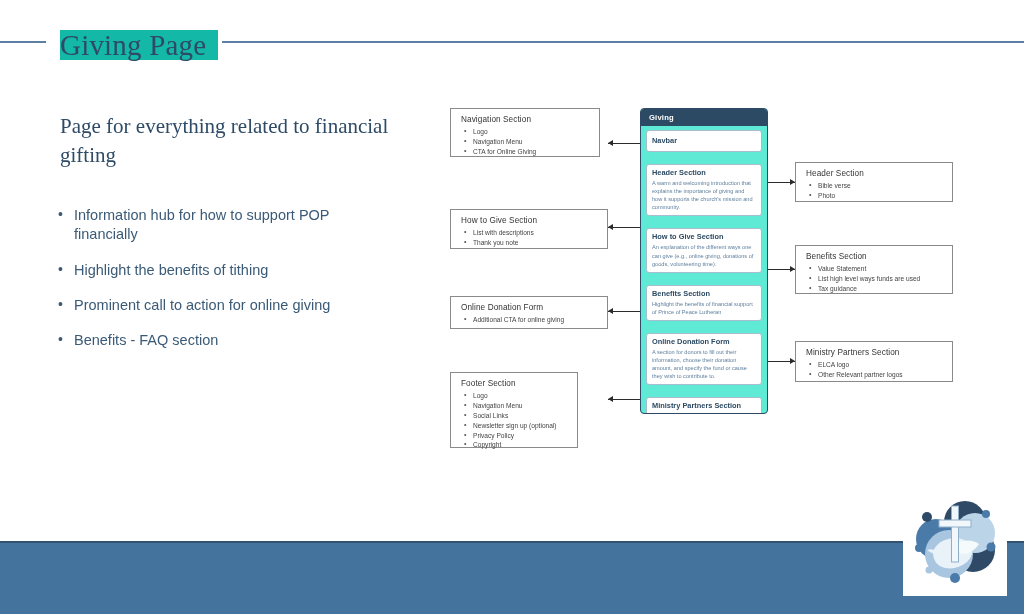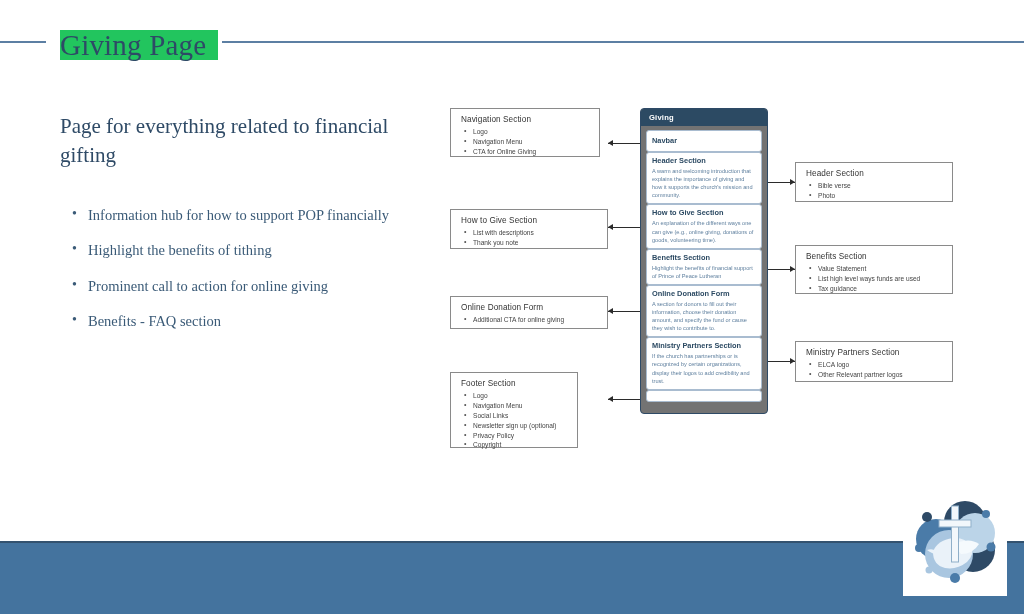--- a/index.html
+++ b/index.html
@@ -32,41 +32,41 @@
     width: 802px; height: 2px;
     background: #5C7FA3;
   }
   .page-title {
     position: absolute;
     left: 60px; top: 30px;
     font-family: "Liberation Serif", serif;
     font-size: 29px;
     color: #2E4A66;
     letter-spacing: 0.2px;
-    background: #22c55e;
+    background: #14b8a6;
     padding: 0 12px 0 0;
     line-height: 1.05;
   }
 
   
   .lead {
     position: absolute;
     left: 60px; top: 112px;
     width: 340px;
     font-family: "Liberation Serif", serif;
     font-size: 21px;
     line-height: 1.38;
     color: #2E4A66;
   }
 
   .bullets {
     position: absolute;
-    left: 68px; top: 206px;
+    left: 54px; top: 206px;
     width: 330px;
-    font-family: Liberation Serif, serif;
+    font-family: Liberation Sans, sans-serif;
     color: #3A5A77;
   }
   .bullets li {
     list-style: none;
     position: relative;
     padding-left: 20px;
     font-size: 14.5px;
     line-height: 1.33;
     margin-bottom: 16px;
   }
@@ -123,21 +123,21 @@
   .arrow.left  { border-right: 5px solid #2b2b2b; }
   .arrow.right { border-left: 5px solid #2b2b2b; }
 
   
   .wire {
     position: absolute;
     left: 640px; top: 108px;
     width: 128px; height: 306px;
     border: 1.5px solid #2E4A66;
     border-radius: 4px;
-    background: #737373;
+    background: #5eead4;
     overflow: hidden;
   }
   .wire-head {
     height: 17px;
     background: #2C4A63;
     display: flex;
     align-items: center;
     padding-left: 8px;
   }
   .wire-head span {
@@ -146,21 +146,21 @@
     font-weight: bold;
     letter-spacing: .2px;
   }
   .wire-body { padding: 4px 5px 5px 5px; }
 
   .wcard {
     border: 1px solid #A9BCD0;
     border-radius: 3px;
     background: #ffffff;
     padding: 3px 5px 4px 5px;
-    margin-bottom: 0;
+    margin-bottom: 12px;
   }
   .wcard .w-title {
     font-size: 7.4px;
     font-weight: bold;
     color: #2C4A63;
     line-height: 1.35;
   }
   .wcard .w-desc {
     font-size: 5.6px;
     color: #5E7F9E;

